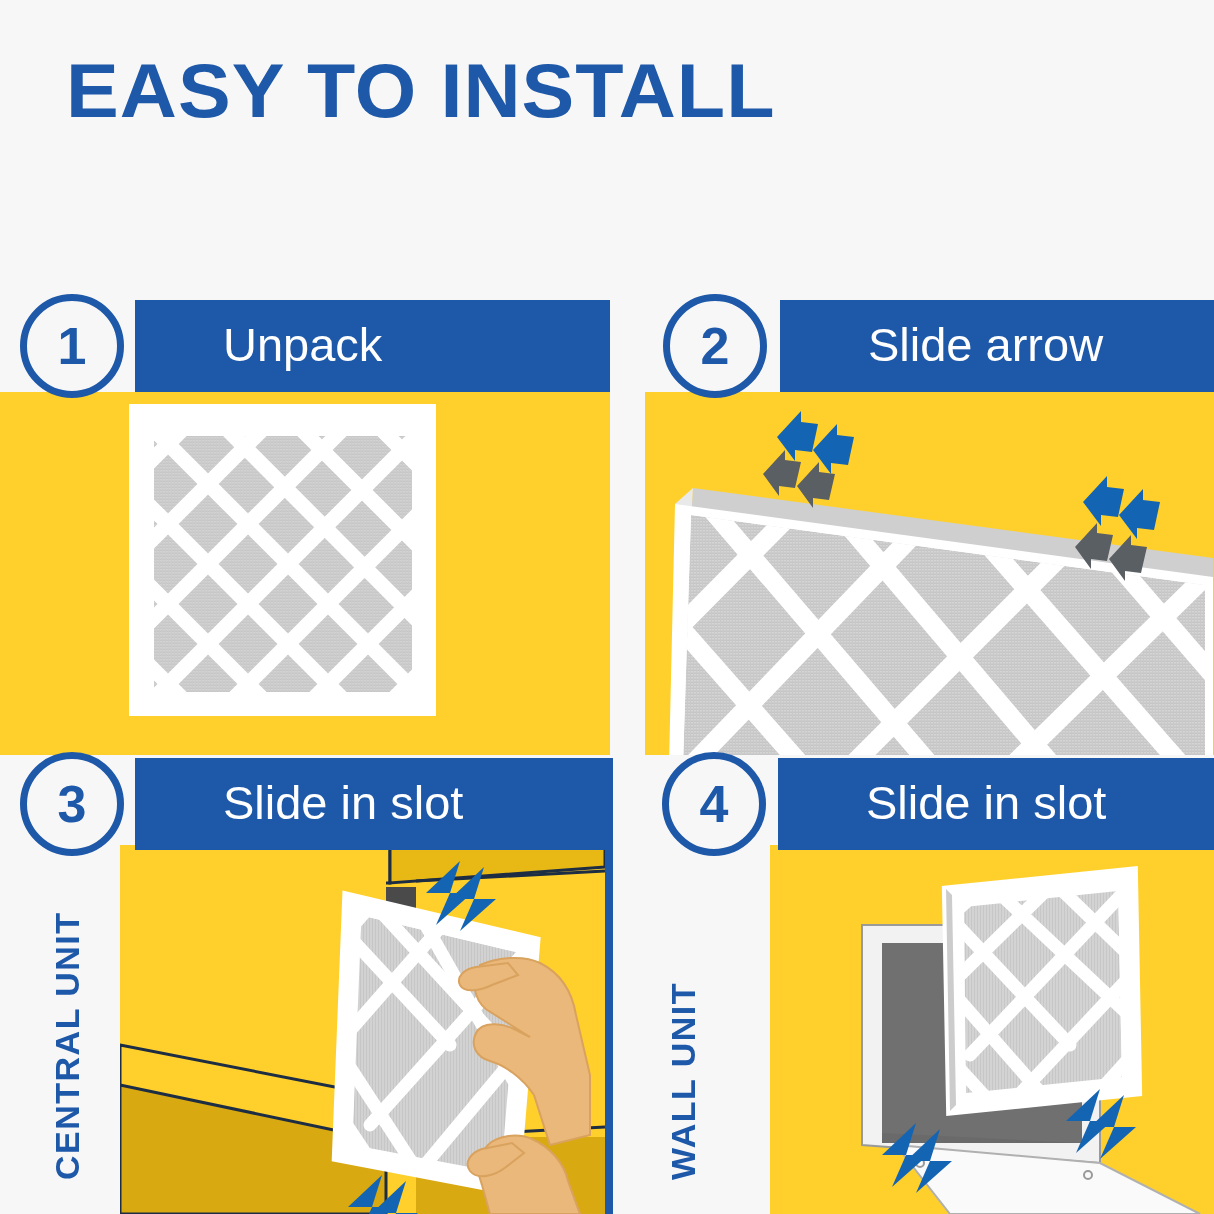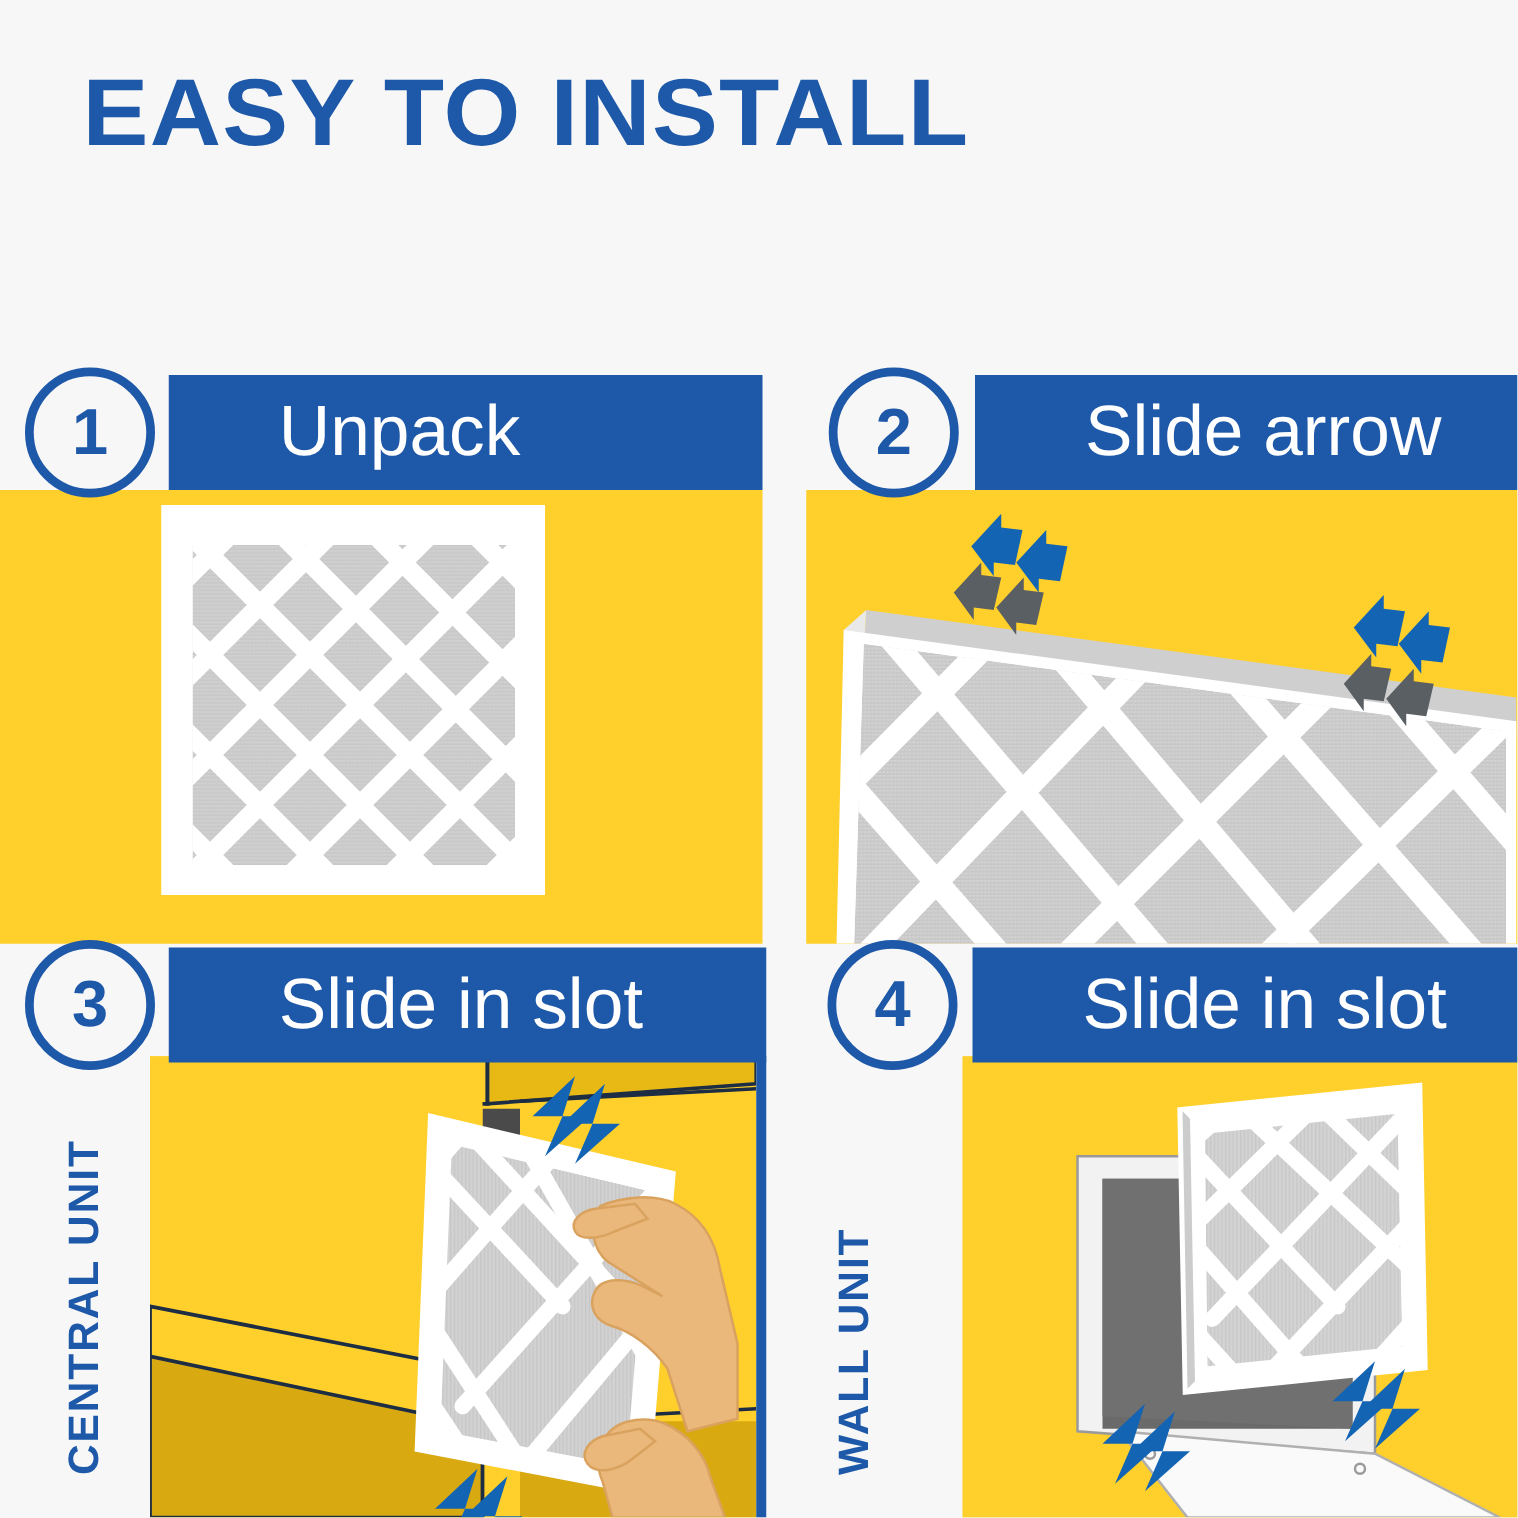--- a/index.html
+++ b/index.html
@@ -37,21 +37,21 @@
     position:absolute;
     background:#1e58a8;
     height:92px;
   }
   .headerbar .step-label{
     position:absolute;
     left:88px;
     top:50%;
     transform:translateY(-52%);
     color:#ffffff;
-    font-size:57px;
+    font-size:47px;
     line-height:50px;
     font-weight:normal;
     white-space:nowrap;
   }
   .badge{
     position:absolute;
     width:104px;height:104px;
     border-radius:50%;
     background:#f7f7f7;
     border:7px solid #1e58a8;

